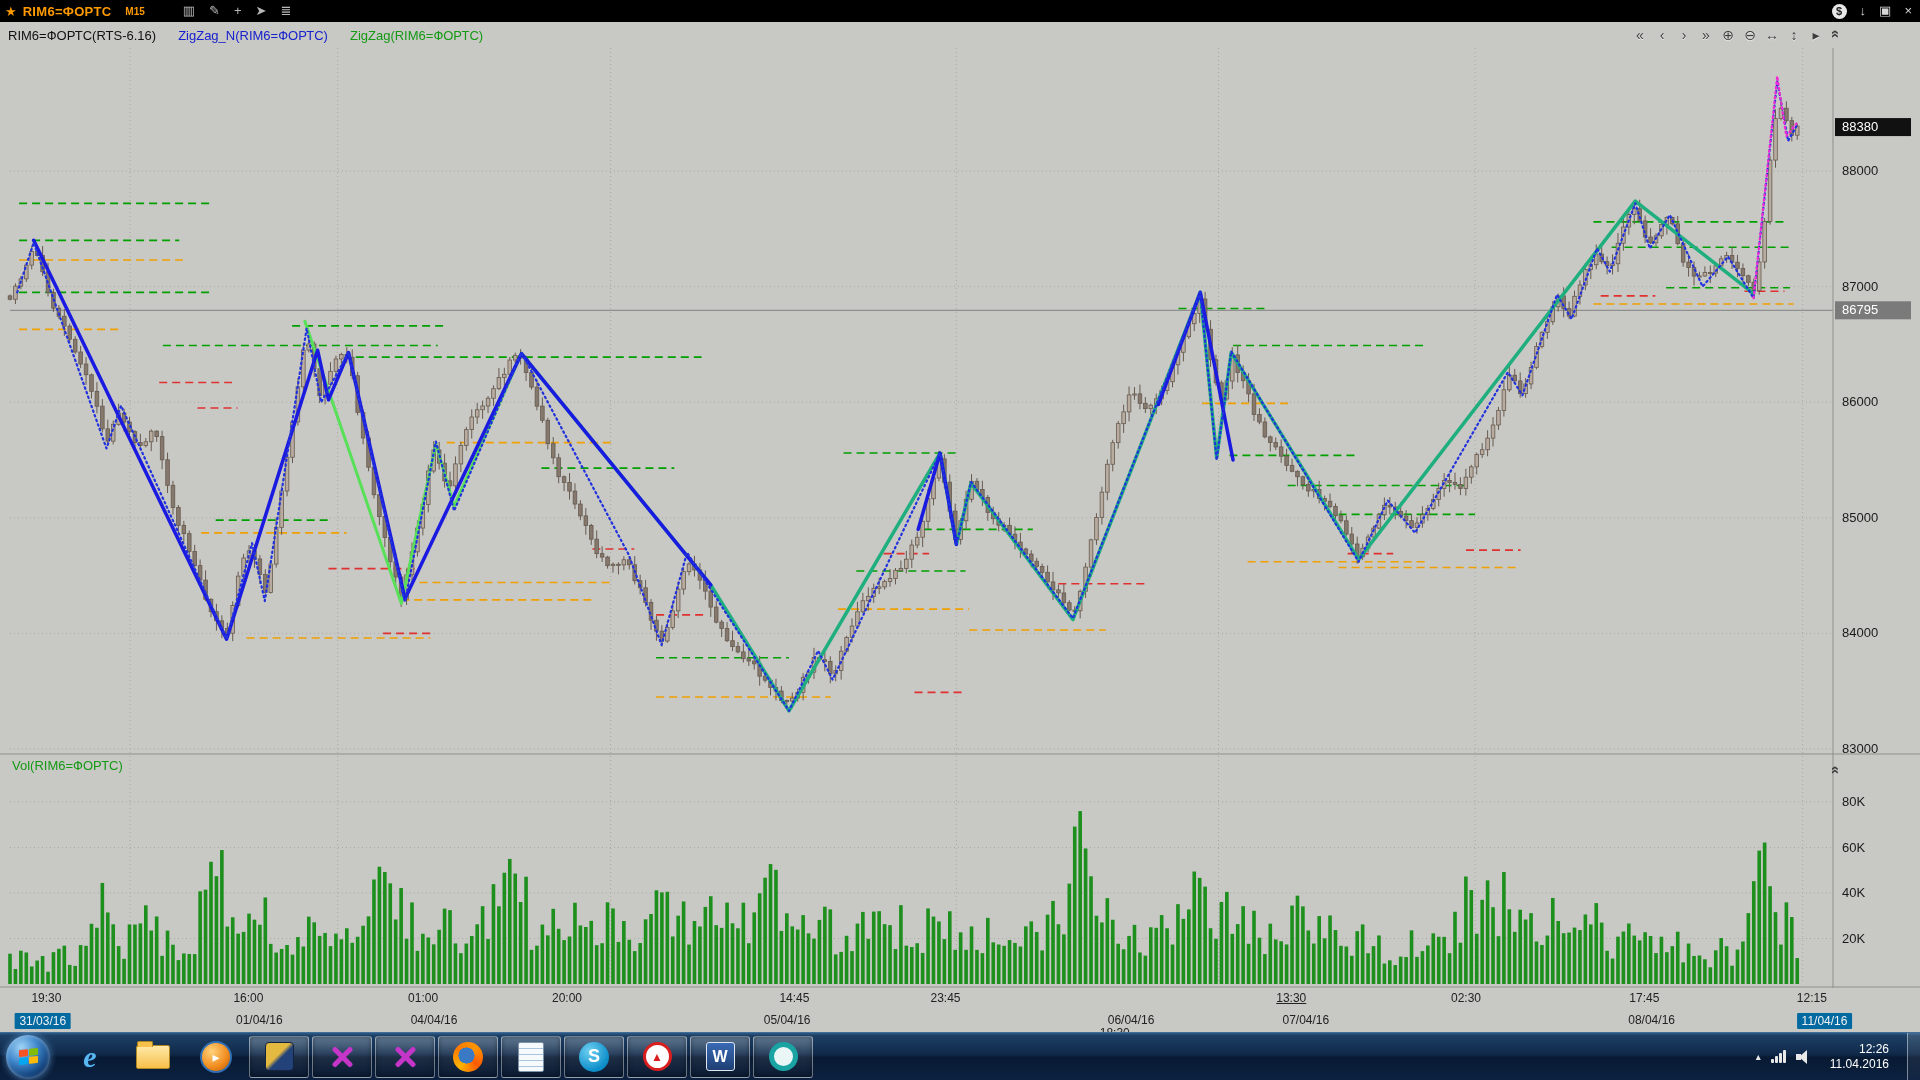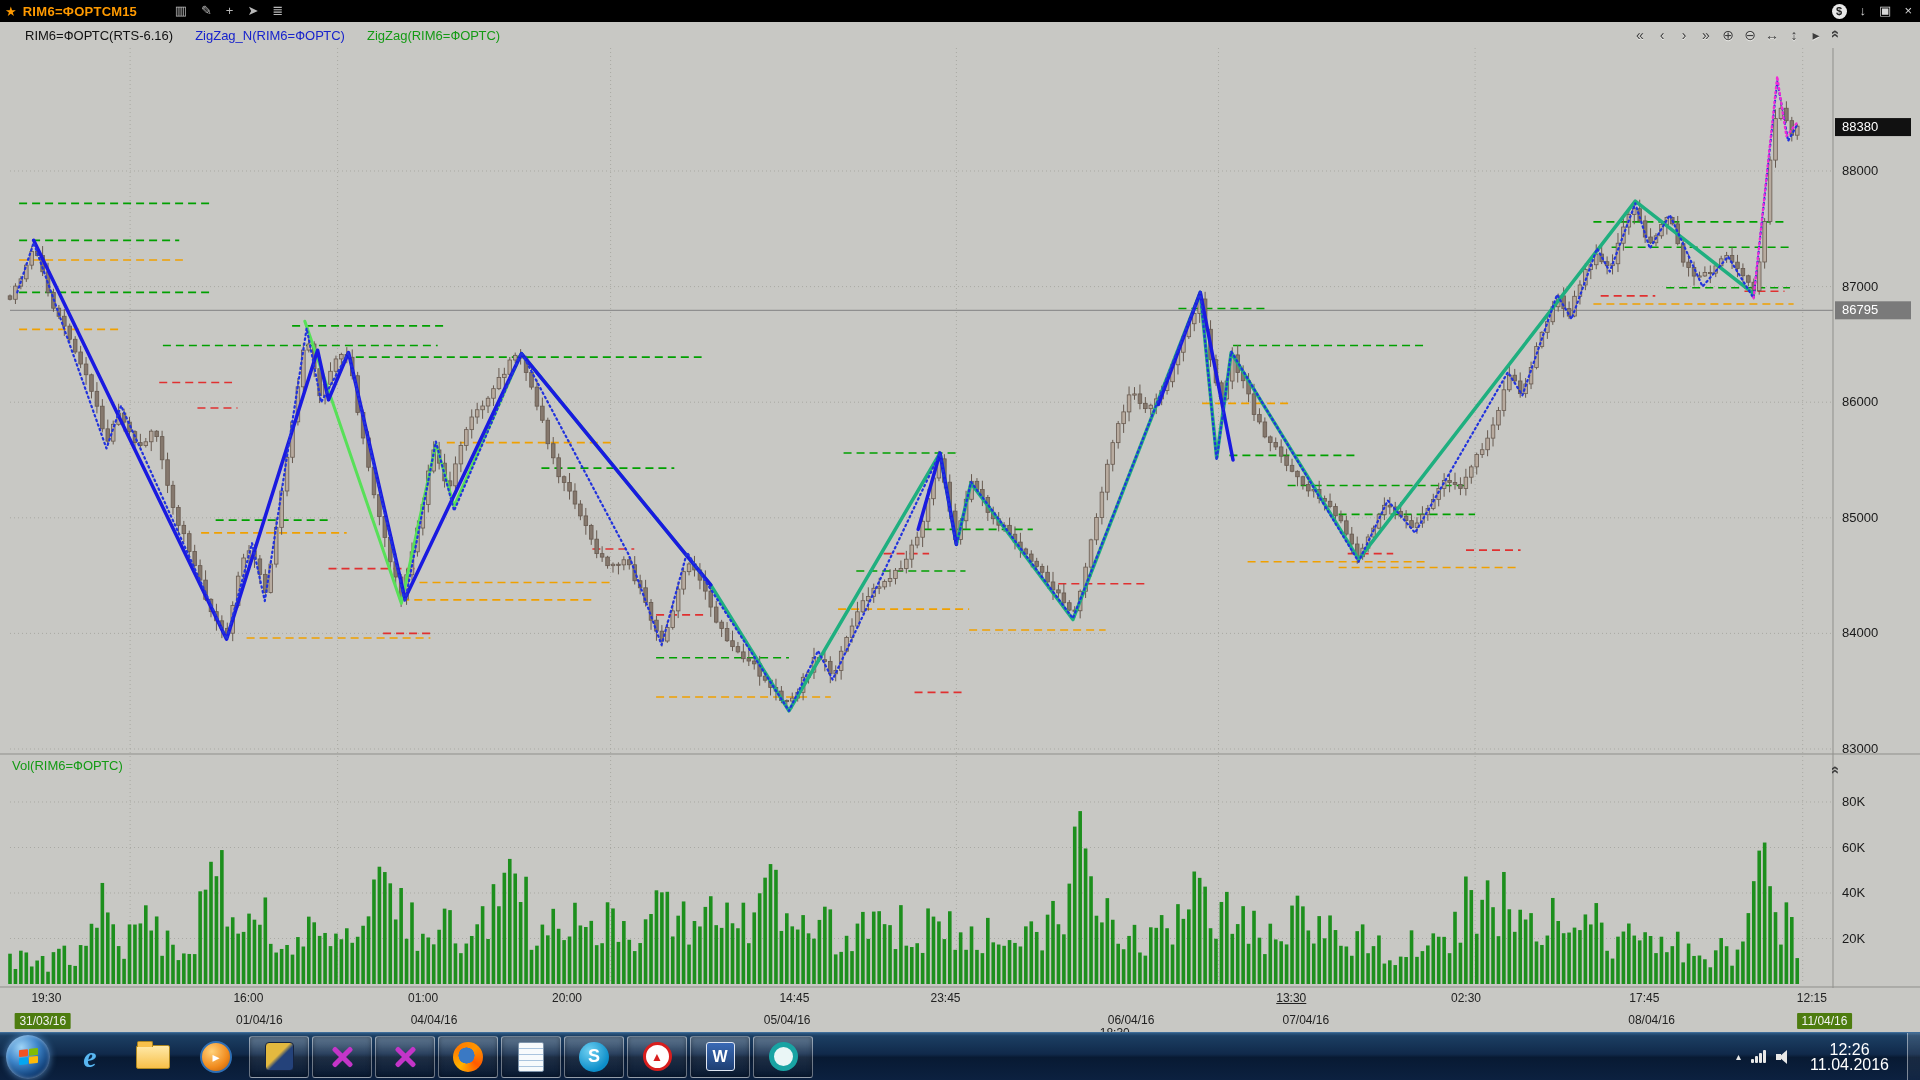--- a/index.html
+++ b/index.html
@@ -4,52 +4,52 @@
 <style>
   html,body{margin:0;padding:0;background:#000;}
   .screen{position:relative;width:1920px;height:1080px;overflow:hidden;
     font-family:"Liberation Sans",sans-serif;-webkit-font-smoothing:antialiased;}
 
   
   .titlebar{position:absolute;top:0;left:0;width:1920px;height:22px;background:#000;
     display:flex;align-items:center;color:#c9c9c9;font-size:13px;}
   .tb-star{color:#ff9a00;font-size:13px;margin:0 6px 0 5px;cursor:pointer;}
   .tb-title{color:#ff9a00;font-weight:bold;font-size:13px;letter-spacing:.3px;}
-  .tb-tf{color:#ff9a00;font-weight:bold;font-size:13px;}
+  .tb-tf{color:#ff9a00;font-weight:bold;margin-left:14px;font-size:10px;}
   .tb-tools{display:flex;gap:14px;margin-left:38px;}
   .tb-tool{color:#b9b9b9;font-size:13px;cursor:pointer;line-height:22px;}
   .tb-right{margin-left:auto;display:flex;gap:13px;align-items:center;padding-right:8px;}
   .tb-ric{color:#d6d6d6;font-size:13px;cursor:pointer;line-height:20px;}
   .tb-ric.coin{width:15px;height:15px;border-radius:50%;background:#e9e9e9;color:#222;
     font-size:11px;font-weight:bold;display:flex;align-items:center;justify-content:center;}
 
   
   .chart-region{position:absolute;top:22px;left:0;width:1920px;height:1010px;background:#c8c8c4;}
   .chart-header{position:absolute;top:0;left:0;width:1920px;height:26px;display:flex;
-    align-items:center;font-size:13px;padding-left:25px;box-sizing:border-box;}
+    align-items:center;font-size:13px;padding-left:8px;box-sizing:border-box;}
   .hdr-label{margin-right:22px;white-space:nowrap;}
   .lbl-black{color:#111;}
   .lbl-blue{color:#1722cc;}
   .lbl-green{color:#149a14;}
   .nav-cluster{margin-left:auto;display:flex;gap:6px;align-items:center;padding-right:96px;}
   .nav-btn{color:#3d3d3d;font-size:14px;line-height:16px;min-width:16px;text-align:center;
     cursor:pointer;text-shadow:0 1px 0 #efefec;}
   .collapse-btn{position:absolute;color:#3d3d3d;font-size:15px;font-weight:bold;cursor:pointer;
     transform:rotate(90deg);line-height:12px;}
   .collapse-top{top:6px;right:80px;}
   .collapse-vol{top:742px;right:80px;}
   #chart-svg{position:absolute;top:26px;left:0;}
   #chart-svg text{font-family:"Liberation Sans",sans-serif;}
   .vol-label{position:absolute;top:736px;left:12px;color:#149a14;font-size:13px;}
 
   .time-axis,.date-axis{position:absolute;left:0;width:1920px;height:22px;font-size:12px;color:#222;}
   .time-axis{top:966px;}
   .date-axis{top:988px;}
   .t-label,.d-label{position:absolute;top:3px;transform:translateX(-50%);white-space:nowrap;}
-  .d-label.badge{background:#4d7c0f;color:#f2f2f2;padding:1px 5px;border-radius:1px;}
+  .d-label.badge{background:#0369a1;color:#f2f2f2;padding:1px 5px;border-radius:1px;}
 
   
   .taskbar{position:absolute;bottom:0;left:0;width:1920px;height:48px;
     background:linear-gradient(180deg,#2e5a84 0%,#1c3f63 6%,#10294a 45%,#081a33 52%,#0c2140 100%);
     border-top:1px solid #3f6d99;display:flex;align-items:center;box-sizing:border-box;}
   .start-orb{position:relative;width:44px;height:44px;margin:0 10px 0 6px;border-radius:50%;cursor:pointer;
     background:radial-gradient(circle at 35% 28%,#9fd4f7 0%,#3e85c9 38%,#0d3a72 72%,#06203f 100%);
     box-shadow:0 0 6px 1px rgba(120,190,255,.45), inset 0 0 4px rgba(255,255,255,.5);
     display:flex;align-items:center;justify-content:center;}
   .win-flag{display:grid;grid-template-columns:9px 9px;grid-template-rows:7px 7px;gap:1px;transform:skewY(-6deg);}
@@ -87,21 +87,21 @@
   .ic-teal{width:29px;height:29px;border-radius:50%;border:5px solid #19a3a3;background:#eaf6f6;box-sizing:border-box;}
 
   .tray{margin-left:auto;display:flex;align-items:center;gap:10px;height:48px;padding-right:0;}
   .tray-arrow{color:#e8e8e8;font-size:10px;cursor:pointer;}
   .tray-bars{display:flex;align-items:flex-end;gap:1px;cursor:pointer;}
   .tray-bars span{width:3px;background:#e8e8e8;border-radius:1px;}
   .tray-speaker{position:relative;width:16px;height:16px;cursor:pointer;}
   .sp-box{position:absolute;left:0;top:5px;width:5px;height:6px;background:#e8e8e8;}
   .sp-cone{position:absolute;left:3px;top:1px;width:0;height:0;
     border-top:7px solid transparent;border-bottom:7px solid transparent;border-right:8px solid #e8e8e8;}
-  .tray-clock{color:#fff;font-size:16px;text-align:center;line-height:15px;cursor:default;padding:0 8px;}
+  .tray-clock{color:#fff;font-size:12px;text-align:right;line-height:15px;cursor:default;padding:0 8px;}
   .show-desktop{width:12px;height:48px;border-left:1px solid rgba(255,255,255,.45);
     background:linear-gradient(180deg,rgba(255,255,255,.12),rgba(255,255,255,.02));cursor:pointer;}
 </style>
 </head>
 <body>
 
 <div class="screen">
 
   <div class="titlebar">
     <span class="tb-star">★</span>

